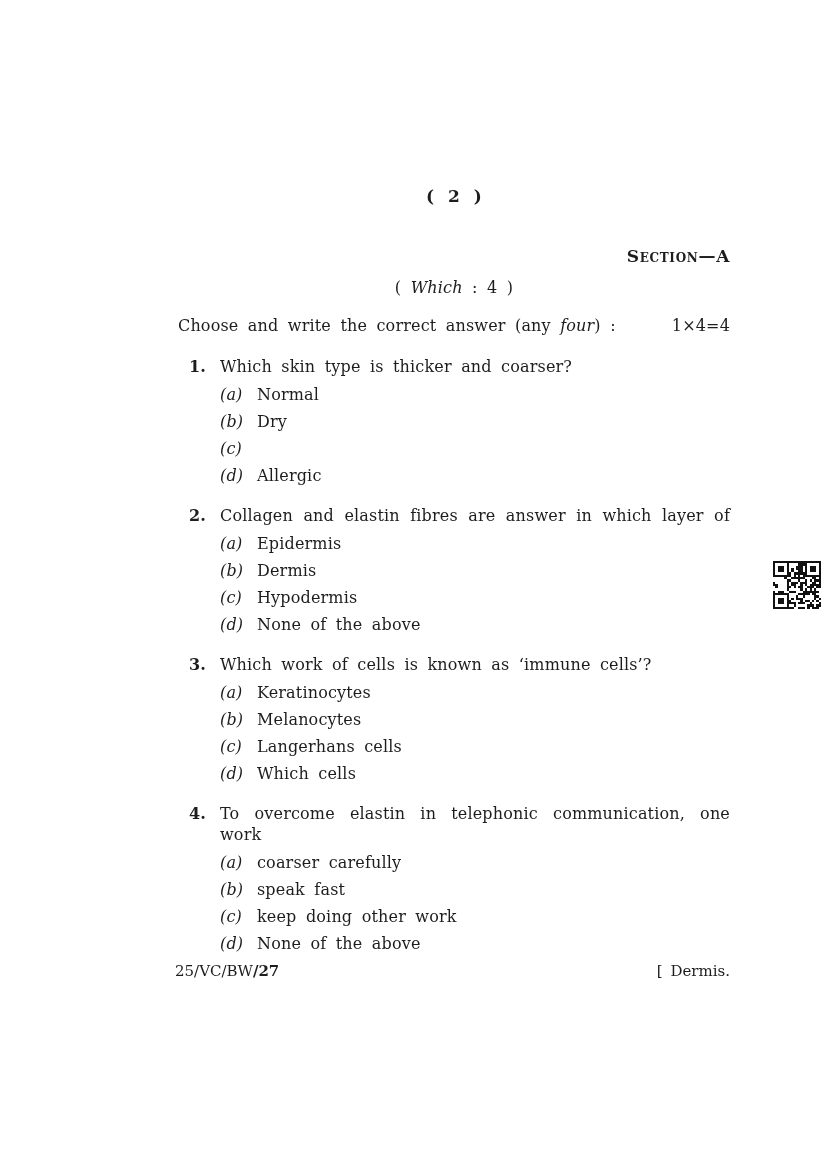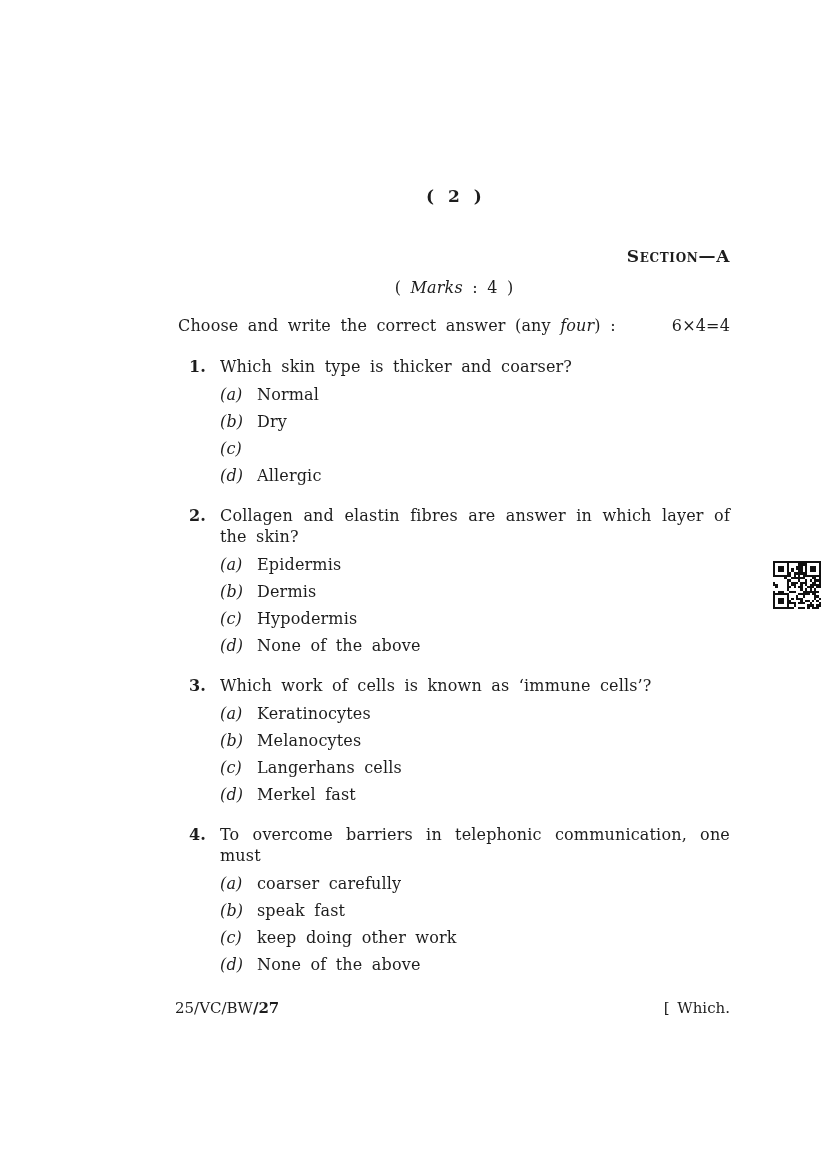--- a/index.html
+++ b/index.html
@@ -78,21 +78,21 @@
   .opt-indent{width:42px;flex:none;}
   .opt-letter{
     width:37px;
     flex:none;
     font-style:italic;
   }
   .opt-text{flex:1;}
   .footer{
     position:absolute;
     left:175px;
-    top:999px;
+    top:962px;
     width:555px;
     display:flex;
     justify-content:space-between;
     font-size:15px;
     line-height:18px;
     word-spacing:0.2em;
   }
   .paper-code-bold{font-weight:bold;}
   .qr{
     position:absolute;
@@ -107,25 +107,25 @@
 <body>
 
 <div class="sheet">
 
   <div class="content">
 
     <div class="page-number">( 2 )</div>
 
     <div class="section-title">Section—A</div>
 
-    <div class="marks-line"><span>( </span><span class="it">Marks</span><span> : 4 )</span></div>
+    <div class="marks-line"><span>( </span><span class="it">Which</span><span> : 4 )</span></div>
 
     <div class="instruction">
       <span><span>Choose and write the correct answer (any </span><span class="it">four</span><span>) :</span></span>
-      <span>6×4=4</span>
+      <span>1×4=4</span>
     </div>
 
     <div class="question">
       <div class="q-row">
         <span class="q-num">1.</span>
         <span class="q-text">Which skin type is thicker and coarser?</span>
       </div>
       <div class="options">
         <div class="option">
             <span class="opt-indent"></span>
@@ -147,21 +147,20 @@
             <span class="opt-text">Allergic</span>
           </div>
       </div>
     </div>
 
     <div class="question">
       <div class="q-row">
         <span class="q-num">2.</span>
         <span class="q-text">
           <span class="q-line-justify" style="display:block">Collagen and elastin fibres are answer in which layer of</span>
-          <span style="display:block">the skin?</span>
         </span>
       </div>
       <div class="options">
         <div class="option">
             <span class="opt-indent"></span>
             <span class="opt-letter">(a)</span>
             <span class="opt-text">Epidermis</span>
           </div>
         <div class="option">
             <span class="opt-indent"></span>
@@ -198,31 +197,31 @@
             <span class="opt-text">Melanocytes</span>
           </div>
         <div class="option">
             <span class="opt-indent"></span>
             <span class="opt-letter">(c)</span>
             <span class="opt-text">Langerhans cells</span>
           </div>
         <div class="option">
             <span class="opt-indent"></span>
             <span class="opt-letter">(d)</span>
-            <span class="opt-text">Merkel fast</span>
+            <span class="opt-text">Which cells</span>
           </div>
       </div>
     </div>
 
     <div class="question">
       <div class="q-row">
         <span class="q-num">4.</span>
         <span class="q-text">
-          <span class="q-line-justify" style="display:block">To overcome barriers in telephonic communication, one</span>
-          <span style="display:block">must</span>
+          <span class="q-line-justify" style="display:block">To overcome elastin in telephonic communication, one</span>
+          <span style="display:block">work</span>
         </span>
       </div>
       <div class="options">
         <div class="option">
             <span class="opt-indent"></span>
             <span class="opt-letter">(a)</span>
             <span class="opt-text">coarser carefully</span>
           </div>
         <div class="option">
             <span class="opt-indent"></span>
@@ -239,21 +238,21 @@
             <span class="opt-letter">(d)</span>
             <span class="opt-text">None of the above</span>
           </div>
       </div>
     </div>
 
   </div>
 
   <div class="footer">
     <span><span>25/VC/BW</span><span class="paper-code-bold">/27</span></span>
-    <span>[ Which.</span>
+    <span>[ Dermis.</span>
   </div>
 
   <div class="qr">
     <svg viewBox="0 0 21 21" shape-rendering="crispEdges" xmlns="http://www.w3.org/2000/svg">
       <g id="qr-modules">
           <rect x="0" y="0" width="1" height="1" fill="#111111"></rect>
           <rect x="1" y="0" width="1" height="1" fill="#111111"></rect>
           <rect x="2" y="0" width="1" height="1" fill="#111111"></rect>
           <rect x="3" y="0" width="1" height="1" fill="#111111"></rect>
           <rect x="4" y="0" width="1" height="1" fill="#111111"></rect>

